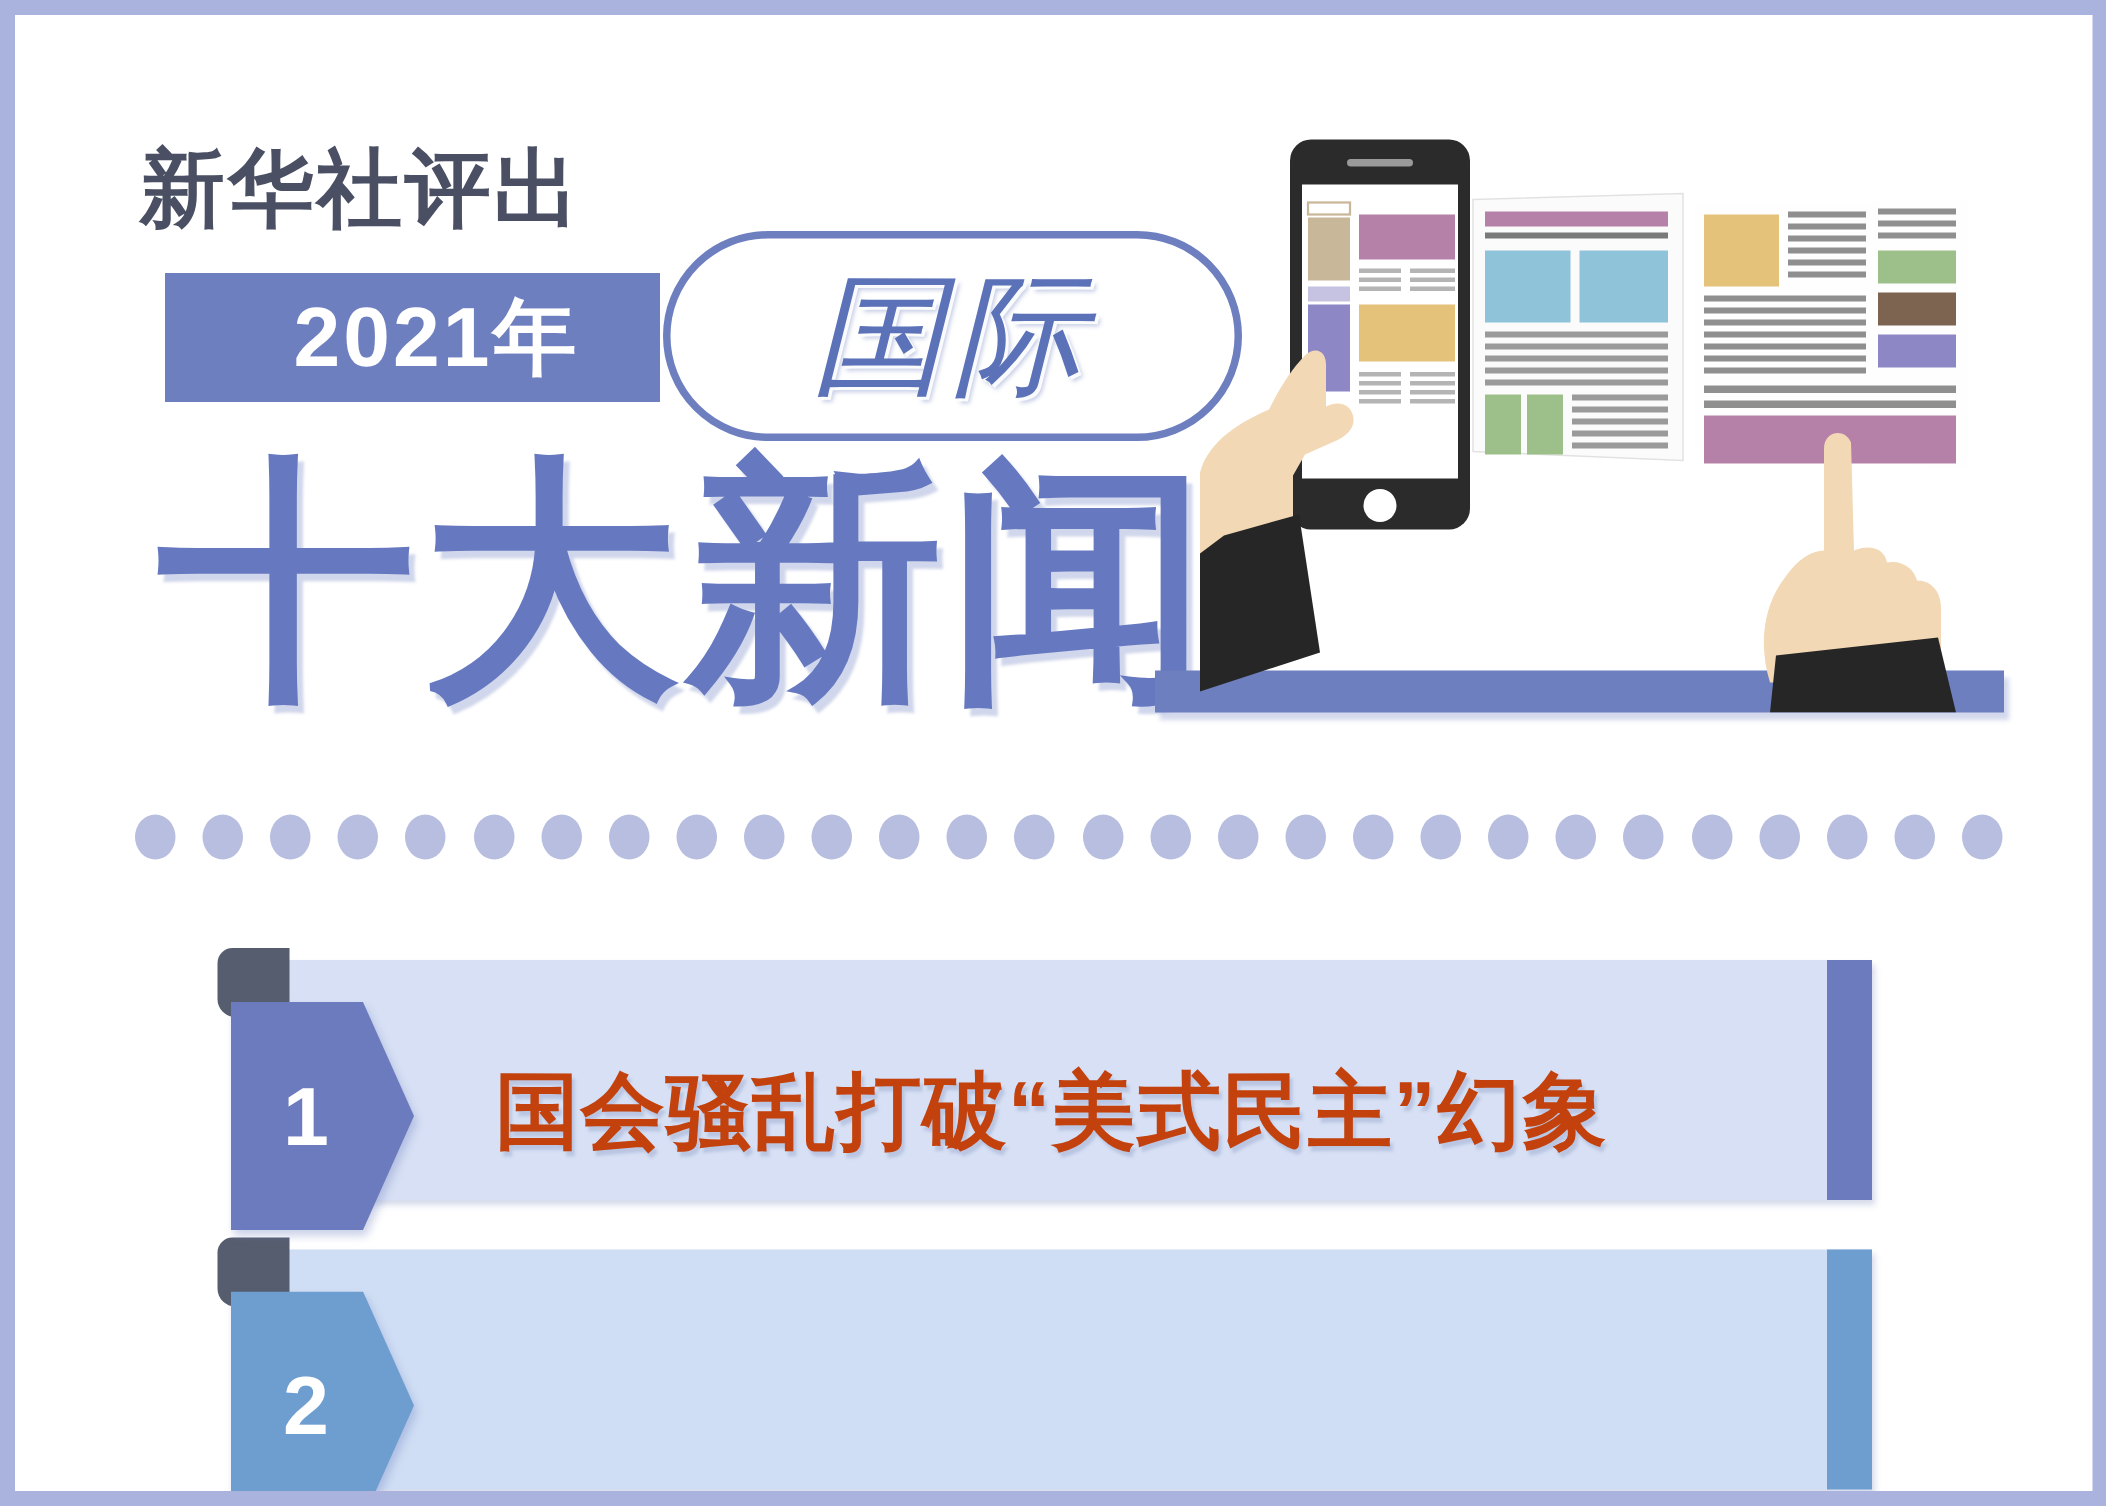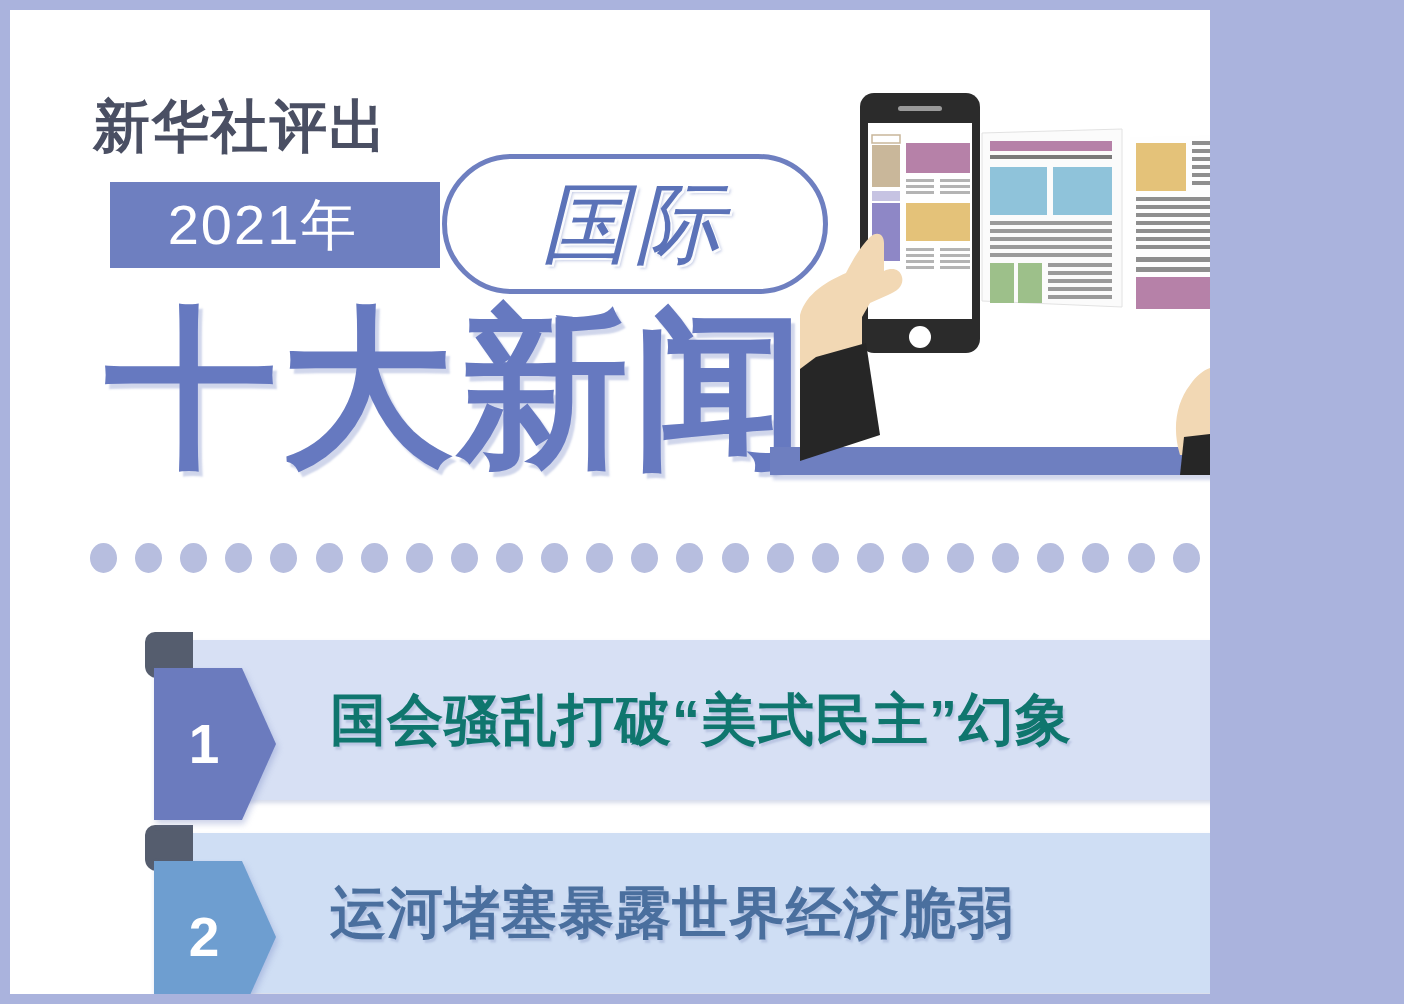--- a/index.html
+++ b/index.html
@@ -15,21 +15,21 @@
     width: 1404px;
     height: 1004px;
     overflow: hidden;
     background: #aab3dd;
   }
   
   .canvas {
     position: absolute;
     left: 10px;
     top: 10px;
-    width: 1200px;
+    width: 1385px;
     height: 984px;
     background: #ffffff;
     overflow: hidden;
   }
 
   
   .kicker {
     position: absolute;
     left: 83px;
     top: 88px;
@@ -43,29 +43,29 @@
   .year-band {
     position: absolute;
     left: 100px;
     top: 172px;
     width: 330px;
     height: 86px;
     background: #6e7fc0;
   }
   .year-text {
     position: absolute;
-    left: 88px;
+    left: 116px;
     top: 172px;
     width: 330px;
     height: 86px;
     display: flex;
     align-items: center;
     justify-content: center;
     font-size: 56px;
-    font-weight: normal;
+    font-weight: bold;
     color: #ffffff;
     letter-spacing: 2px;
     line-height: 1;
   }
   .intl-badge {
     position: absolute;
     left: 432px;
     top: 144px;
     width: 386px;
     height: 140px;
@@ -358,31 +358,30 @@
       <div class="news-item">
         <div class="ni-tab" style="background: rgb(85, 93, 110);"></div>
         <div class="ni-bar" style="background: rgb(215, 224, 244);"></div>
         <div class="ni-accent" style="background: rgb(107, 123, 190); right: 120px;"></div>
         <div class="ni-badge">
           <svg width="122" height="152" viewBox="0 0 122 152" xmlns="http://www.w3.org/2000/svg">
             <polygon class="badge-shape" points="0,0 88,0 122,76 88,152 0,152" fill="#6b7bbe"></polygon>
           </svg>
         </div>
         <div class="ni-num">1</div>
-        <div class="ni-headline" style="color: #0f766e;">国会骚乱打破“美式民主”幻象</div>
+        <div class="ni-headline" style="color: #c2410c; margin-top: 21px;">国会骚乱打破“美式民主”幻象</div>
       </div>
 
       <div class="news-item">
         <div class="ni-tab" style="background: rgb(85, 93, 110);"></div>
         <div class="ni-bar" style="background: rgb(207, 222, 244);"></div>
         <div class="ni-accent" style="background: rgb(110, 158, 208); right: 120px;"></div>
         <div class="ni-badge">
           <svg width="122" height="152" viewBox="0 0 122 152" xmlns="http://www.w3.org/2000/svg">
             <polygon class="badge-shape" points="0,0 88,0 122,76 88,152 0,152" fill="#6e9ed0"></polygon>
           </svg>
         </div>
         <div class="ni-num">2</div>
-        <div class="ni-headline" style="color: rgb(74, 111, 158);">运河堵塞暴露世界经济脆弱</div>
       </div>
 
     </div>
   </div>
 </div>
 
 </body></html>

